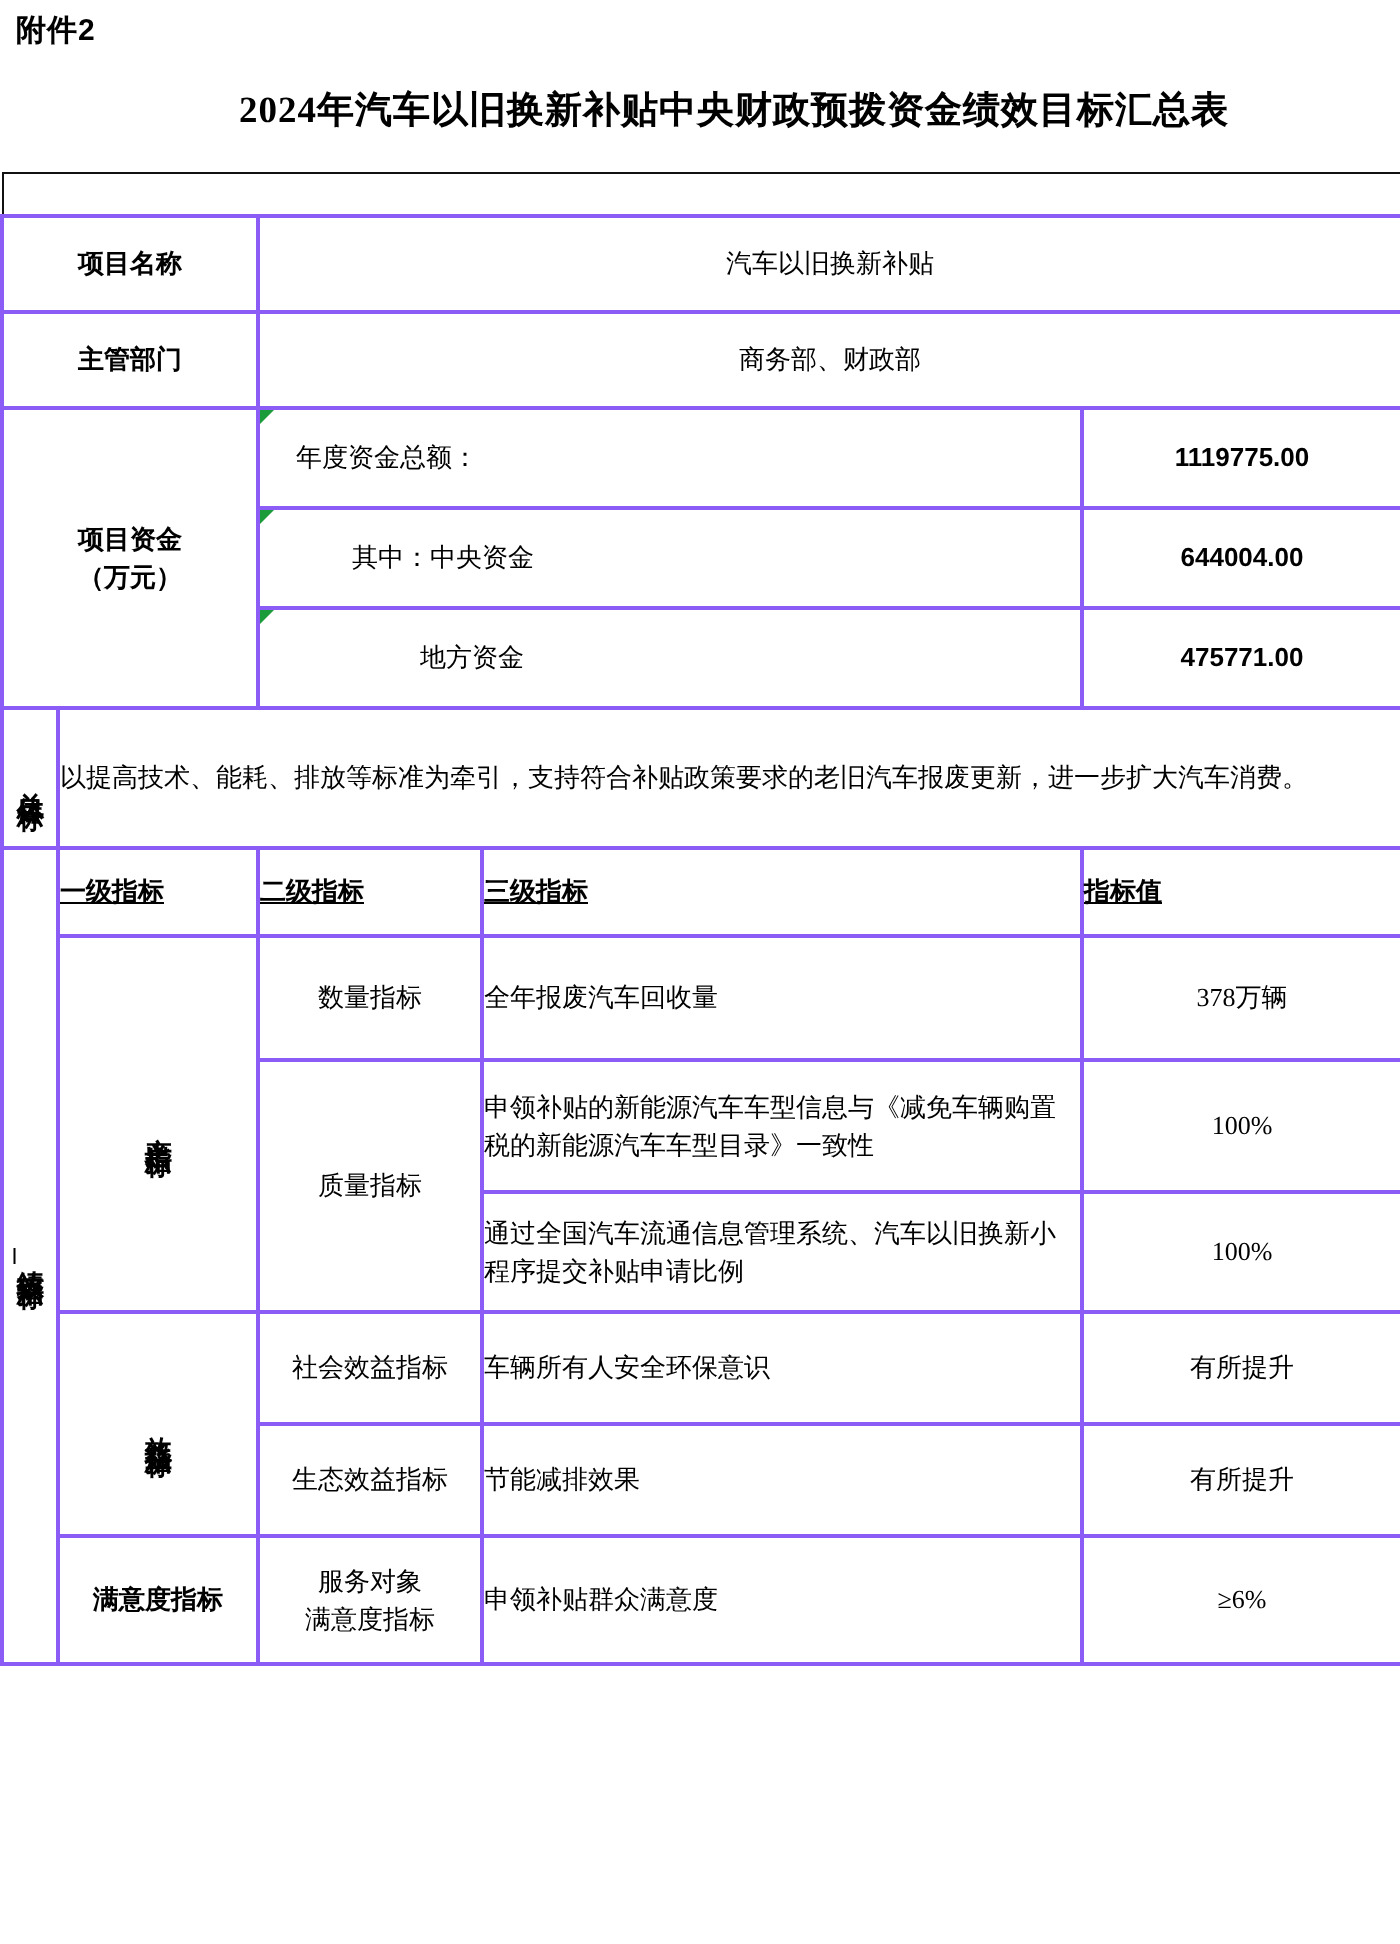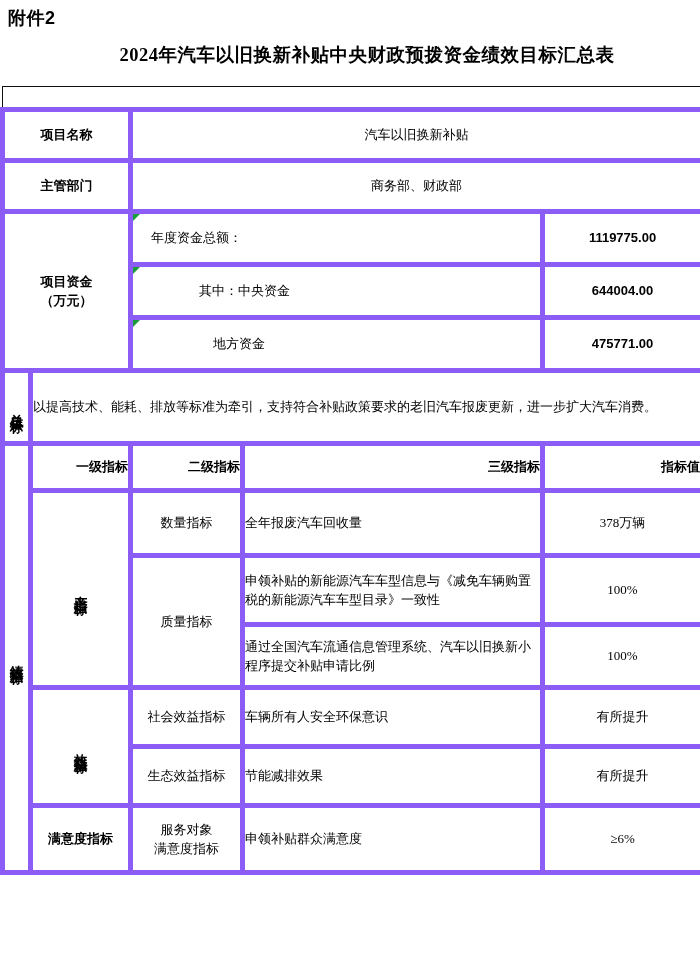--- a/index.html
+++ b/index.html
@@ -18,21 +18,21 @@
   .page {
     position: relative;
     width: 700px;
     height: 972px;
     box-sizing: border-box;
   }
   .attach-label {
     position: absolute;
     top: 6px;
     left: 8px;
-    font-size: 18px;
+    font-size: 15px;
     font-weight: bold;
     font-family: "Liberation Sans", "DejaVu Sans", sans-serif;
     letter-spacing: 0.5px;
   }
   .doc-title {
     position: absolute;
     top: 42px;
     left: 0;
     width: 700px;
     text-align: center;
@@ -44,21 +44,21 @@
   }
   table.main {
     position: absolute;
     top: 0;
     left: 0;
     width: 700px;
     border-collapse: collapse;
     table-layout: fixed;
   }
   table.main td {
-    border: 5px solid #8b5cf6;
+    border: 2px solid #8b5cf6;
     padding: 0;
     vertical-align: middle;
     font-size: 13px;
     line-height: 1.5;
   }
   .cell-pad {
     padding: 7px 8px;
   }
   .c-center { text-align: center; }
   .c-left { text-align: left; }
@@ -104,22 +104,23 @@
     position: absolute;
     left: 0px;
     top: 0px;
     width: 0;
     height: 0;
     border-top: 7px solid #1a9c3a;
     border-right: 7px solid transparent;
   }
   .idx-hdr td {
     font-weight: bold;
-    text-align: right;
+    text-align: left;
     height: 42px;
+    text-decoration: underline;
   }
   .txt-3 {
     padding: 6px 7px;
     line-height: 1.55;
     text-align: left;
     font-size: 13px;
     margin-top: 40px;
   }
   .val-cell {
     text-align: center;
@@ -167,21 +168,21 @@
 
     <tr>
       <td colspan="2" rowspan="3" class="c-center bold">
         <div>项目资金</div>
         <div>（万元）</div>
       </td>
       <td colspan="2" class="cell-pad c-left green-mark" style="height:48px; padding-left:18px;">年度资金总额：</td>
       <td class="cell-pad c-center money">1119775.00</td>
     </tr>
     <tr>
-      <td colspan="2" class="cell-pad c-left green-mark" style="height:48px; padding-left:66px;">其中：中央资金</td>
+      <td colspan="2" class="cell-pad c-left green-mark" style="height:48px; padding-left:46px;">其中：中央资金</td>
       <td class="cell-pad c-center money">644004.00</td>
     </tr>
     <tr>
       <td colspan="2" class="cell-pad c-left green-mark" style="height:48px; padding-left:80px;">地方资金</td>
       <td class="cell-pad c-center money">475771.00</td>
     </tr>
 
     <tr>
       <td class="c-center" style="height:68px;">
         <div class="vert-wrap">

